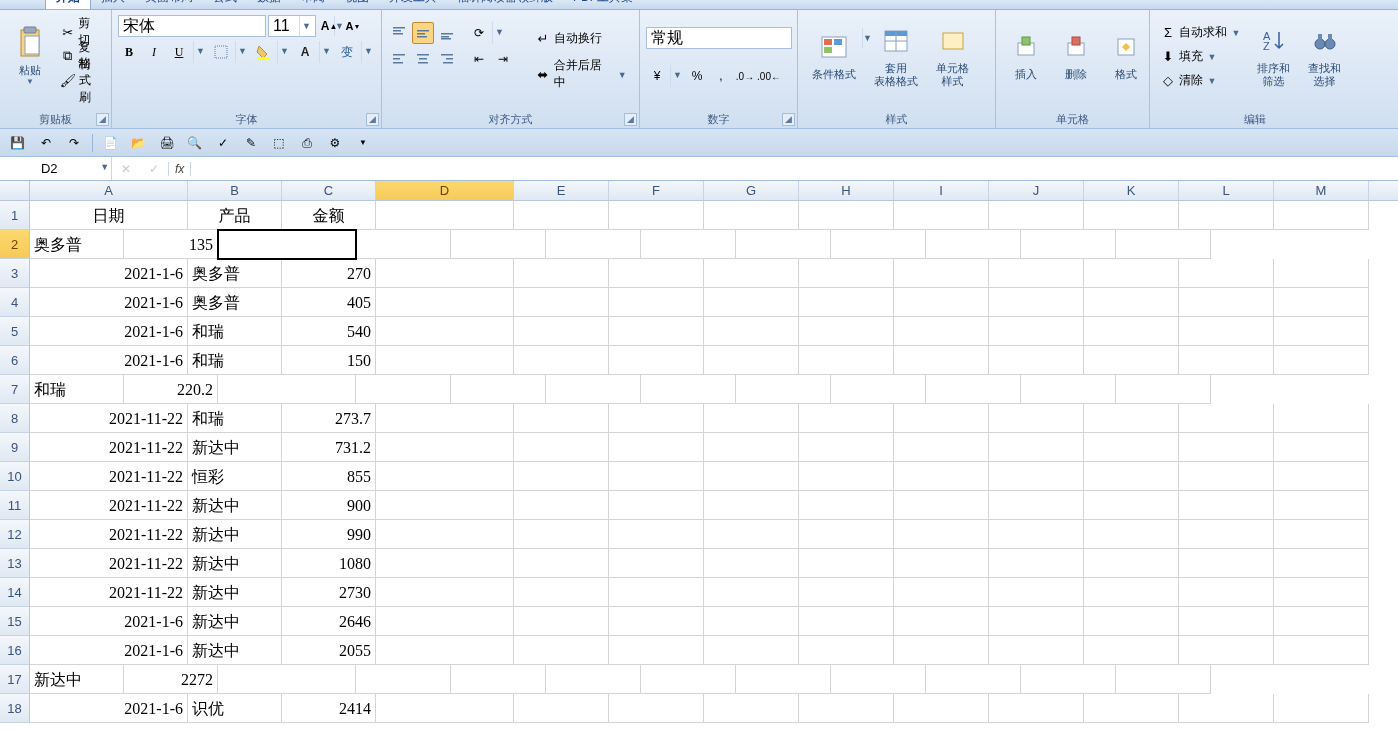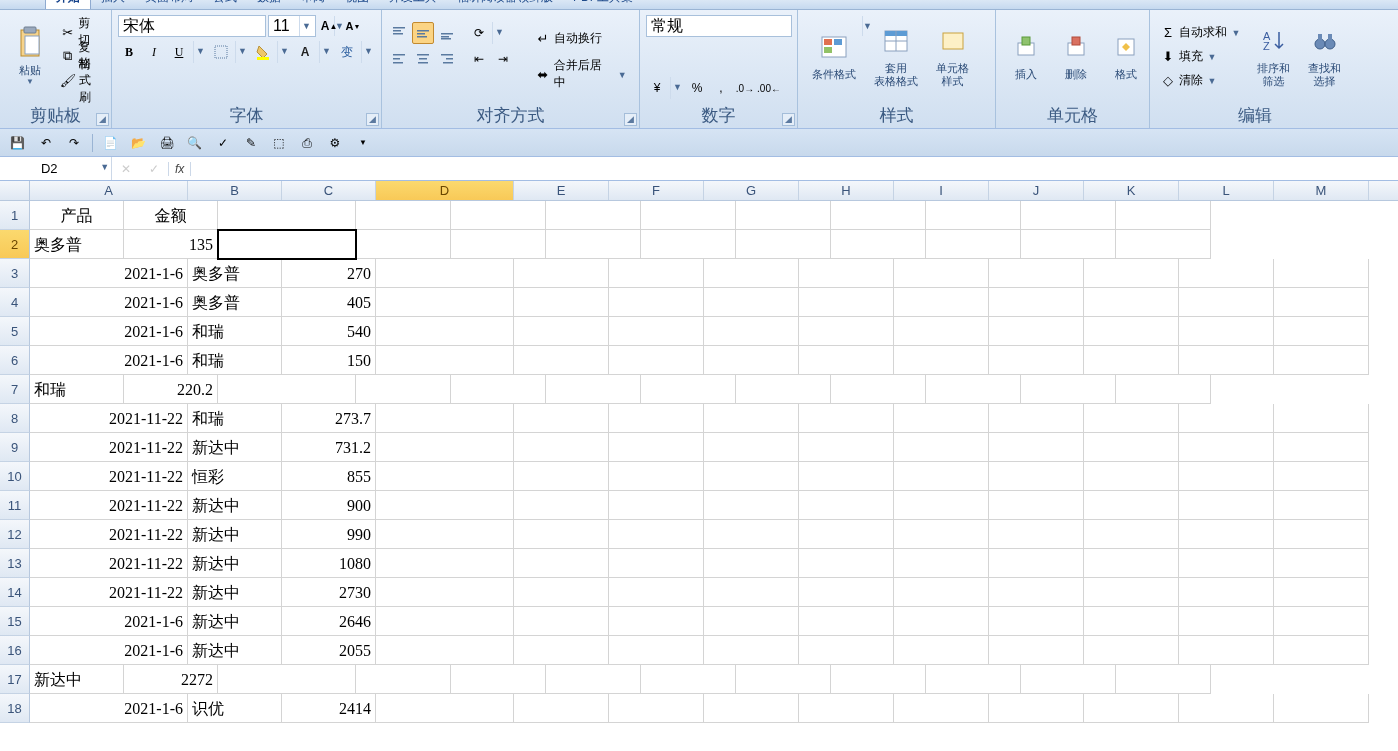--- a/index.html
+++ b/index.html
@@ -6,21 +6,21 @@
 body { font-family: "Microsoft YaHei", SimSun, Arial, sans-serif; font-size: 12px; background: #fff; overflow: hidden; width: 1398px; height: 751px; }
 
 
 .tabs { display: flex; background: linear-gradient(#dbe7f5,#c5d9ef); height: 10px; border-bottom: 1px solid #9ab4d4; padding-left: 45px; align-items: flex-end; overflow: hidden; }
 .tab { padding: 3px 10px; color: #1e4a8a; font-size: 12px; cursor: pointer; }
 .tab.active { background: #fff; border: 1px solid #8faad0; border-bottom: none; border-radius: 2px 2px 0 0; color: #15428b; font-weight: bold; }
 
 
 .ribbon { display: flex; background: linear-gradient(#eaf1fa,#d0dff0); border-bottom: 1px solid #a3bde3; height: 119px; }
 .group { border-right: 1px solid #a9c2de; padding: 3px 6px 14px 6px; position: relative; display: flex; flex-direction: column; }
-.group-label { position: absolute; bottom: 1px; left: 0; right: 0; text-align: center; font-size: 17px; color: #3b5a82; }
+.group-label { position: absolute; bottom: 1px; left: 0; right: 0; text-align: center; font-size: 11px; color: #3b5a82; }
 .group-dlg { position: absolute; bottom: 2px; right: 2px; width: 13px; height: 13px; border: 1px solid #a4bdd9; background: #e5eef8; font-size: 9px; line-height: 11px; text-align: center; color: #5c7aa0; cursor: pointer; }
 .vbtn { display: flex; flex-direction: column; align-items: center; justify-content: center; padding: 2px 8px; cursor: pointer; border-radius: 3px; }
 .vbtn .ico-lg { width: 32px; height: 32px; display: flex; align-items: center; justify-content: center; font-size: 24px; }
 .vbtn .lbl { font-size: 11px; color: #2a4a76; margin-top: 5px; text-align: center; line-height: 13px; }
 .hbtn { display: flex; align-items: center; padding: 2px 4px; cursor: pointer; border-radius: 2px; height: 22px; }
 .hbtn .ico { width: 16px; height: 16px; display: inline-flex; align-items: center; justify-content: center; font-size: 13px; margin-right: 3px; }
 .row { display: flex; align-items: center; gap: 2px; }
 .col { display: flex; flex-direction: column; justify-content: space-around; height: 72px; }
 .ddl { display: inline-flex; align-items: center; border: 1px solid #a8c0db; background: #fff; height: 22px; }
 .ddl input { border: none; outline: none; padding: 0 4px; font-size: 16px; background: transparent; }
@@ -225,21 +225,21 @@
             <span>合并后居中</span>
             <span class="dd-arrow" style="border:none;margin-left:3px">▼</span>
           </div>
       </div>
     </div>
     <div class="group-label">对齐方式</div>
     <div class="group-dlg">◢</div>
   </div>
 
   <div class="group" style="width:158px">
-    <div class="col" style="height:86px;justify-content:space-between;gap:16px;padding-top:2px">
+    <div class="col" style="height:86px;justify-content:center;gap:16px;padding-top:2px">
       <div class="ddl" style="width:146px">
           <input readonly="" value="常规" style="">
           <span class="dd-arrow">▼</span>
         </div>
       <div class="row">
         <span class="sbtn">¥</span>
         <span class="dd-arrow" style="height:22px">▼</span>
         <span class="sbtn">%</span>
         <span class="sbtn">,</span>
         <span class="sbtn" style="font-size:10px">.0→</span>
@@ -411,20 +411,21 @@
       <div class="ch cw-rest">H</div>
       <div class="ch cw-rest">I</div>
       <div class="ch cw-rest">J</div>
       <div class="ch cw-rest">K</div>
       <div class="ch cw-rest">L</div>
       <div class="ch cw-rest">M</div>
     </div>
   <div class="rows" id="rows">
       <div class="rw">
         <div class="rh">1</div>
+        <div class="cell cw-A hdr">日期</div>
         <div class="cell cw-B hdr">产品</div>
         <div class="cell cw-C hdr">金额</div>
         <div class="cell cw-D hdr"></div>
         <div class="cell cw-rest hdr"></div>
         <div class="cell cw-rest hdr"></div>
         <div class="cell cw-rest hdr"></div>
         <div class="cell cw-rest hdr"></div>
         <div class="cell cw-rest hdr"></div>
         <div class="cell cw-rest hdr"></div>
         <div class="cell cw-rest hdr"></div>

